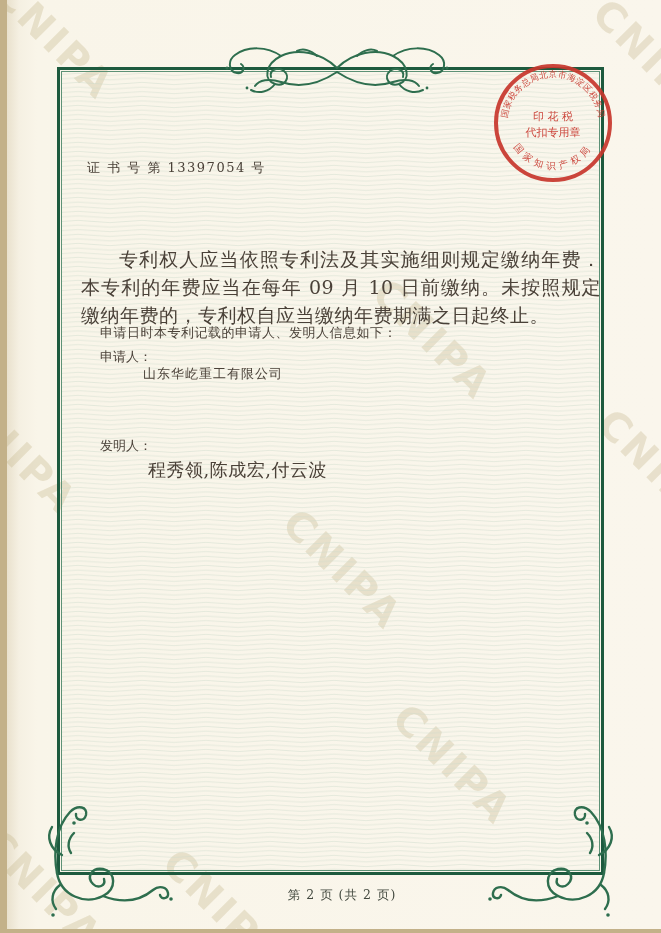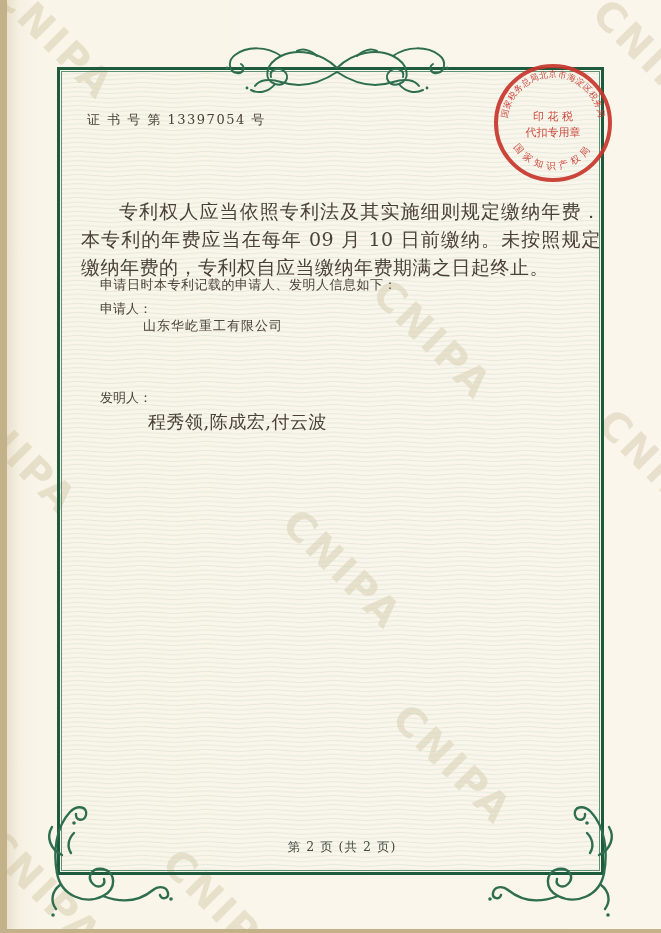--- a/index.html
+++ b/index.html
@@ -6,21 +6,21 @@
   body{
     width:661px;height:933px;position:relative;overflow:hidden;
     background:#c3b189;
     font-family:"DejaVu Serif", serif;
   }
   .page{
     position:absolute;left:7px;top:0;right:0;bottom:4px;overflow:hidden;
     background:linear-gradient(90deg,#e9e1cd 0px,#f5f0e2 12px,#f9f5e9 30px,#faf6ec 100%);
   }
   
-  .abs{position:absolute;}
+  .abs{position:absolute;margin-top:48px;}
   .wm{
     position:absolute;
     font-family:"DejaVu Sans", sans-serif;
     font-weight:bold;font-size:40px;letter-spacing:3px;white-space:nowrap;
     color:#c0b183;opacity:.30;transform:rotate(45deg);
     user-select:none;pointer-events:none;
   }
   .frame{
     position:absolute;left:50px;top:67px;width:541px;height:802px;
     border:3px solid #1d5a3e;

